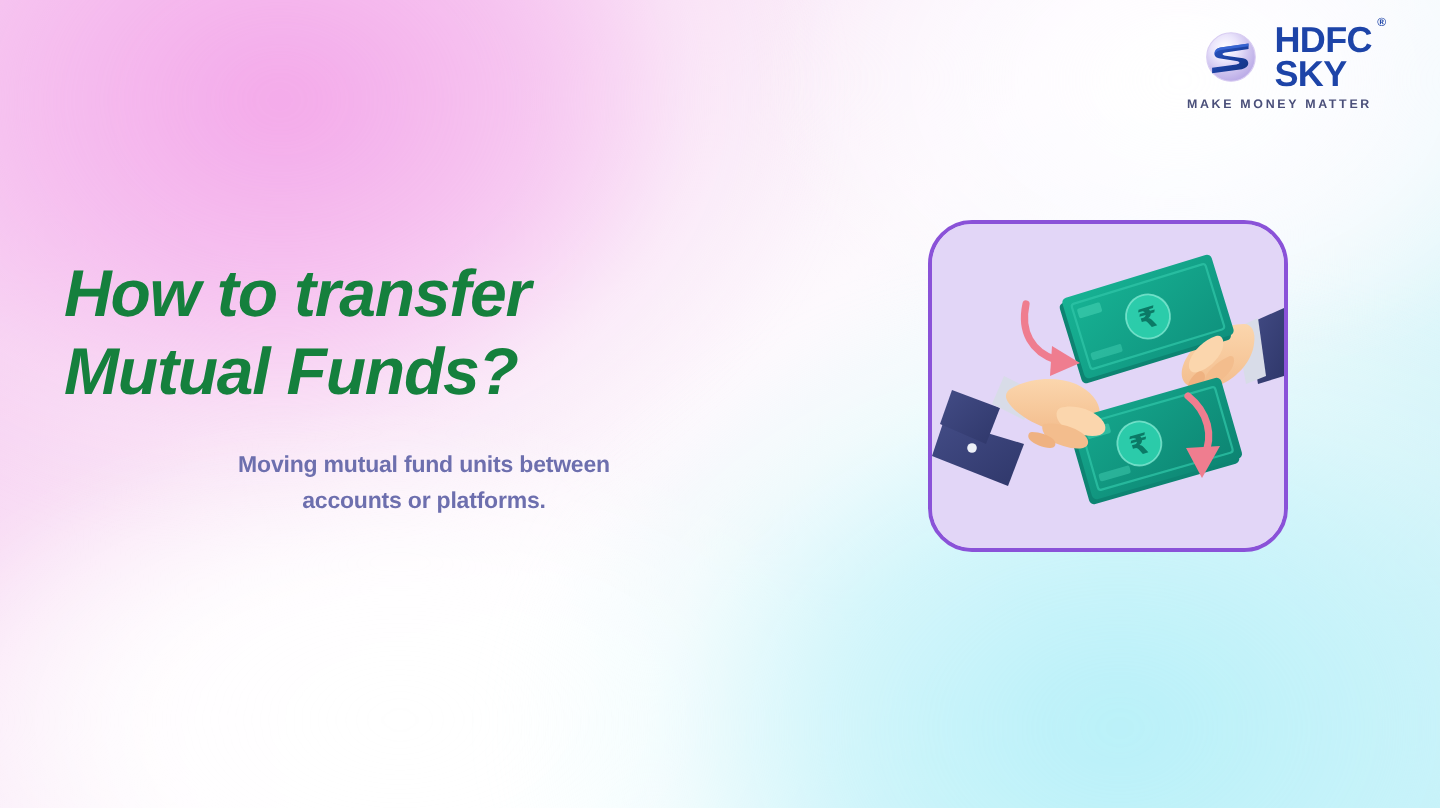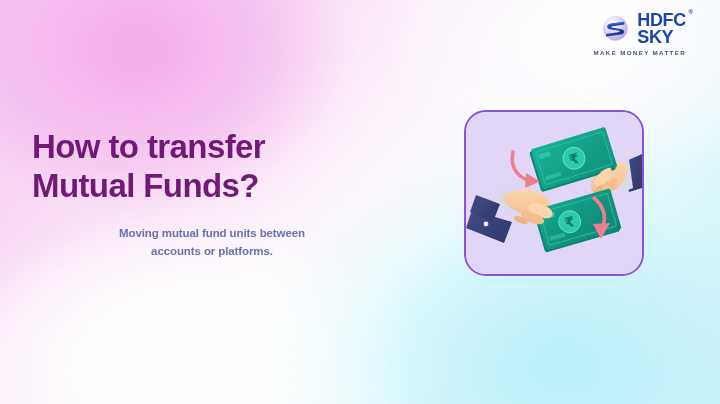--- a/index.html
+++ b/index.html
@@ -146,22 +146,23 @@
     top: 128px;
     width: 360px;
   }
   .headline {
     margin: 0;
     font-family: "Liberation Sans", sans-serif;
     font-weight: bold;
     font-size: 33px;
     line-height: 1.17;
     letter-spacing: -0.6px;
-    color: #701a75;
+    color: #15803d;
     white-space: pre-line;
+    font-style: italic;
   }
   .subhead {
     margin: 20px 0 0 0;
     font-family: "Liberation Sans", sans-serif;
     font-weight: bold;
     font-size: 11.5px;
     line-height: 1.55;
     letter-spacing: -0.1px;
     color: #6d6fae;
     white-space: pre-line;

